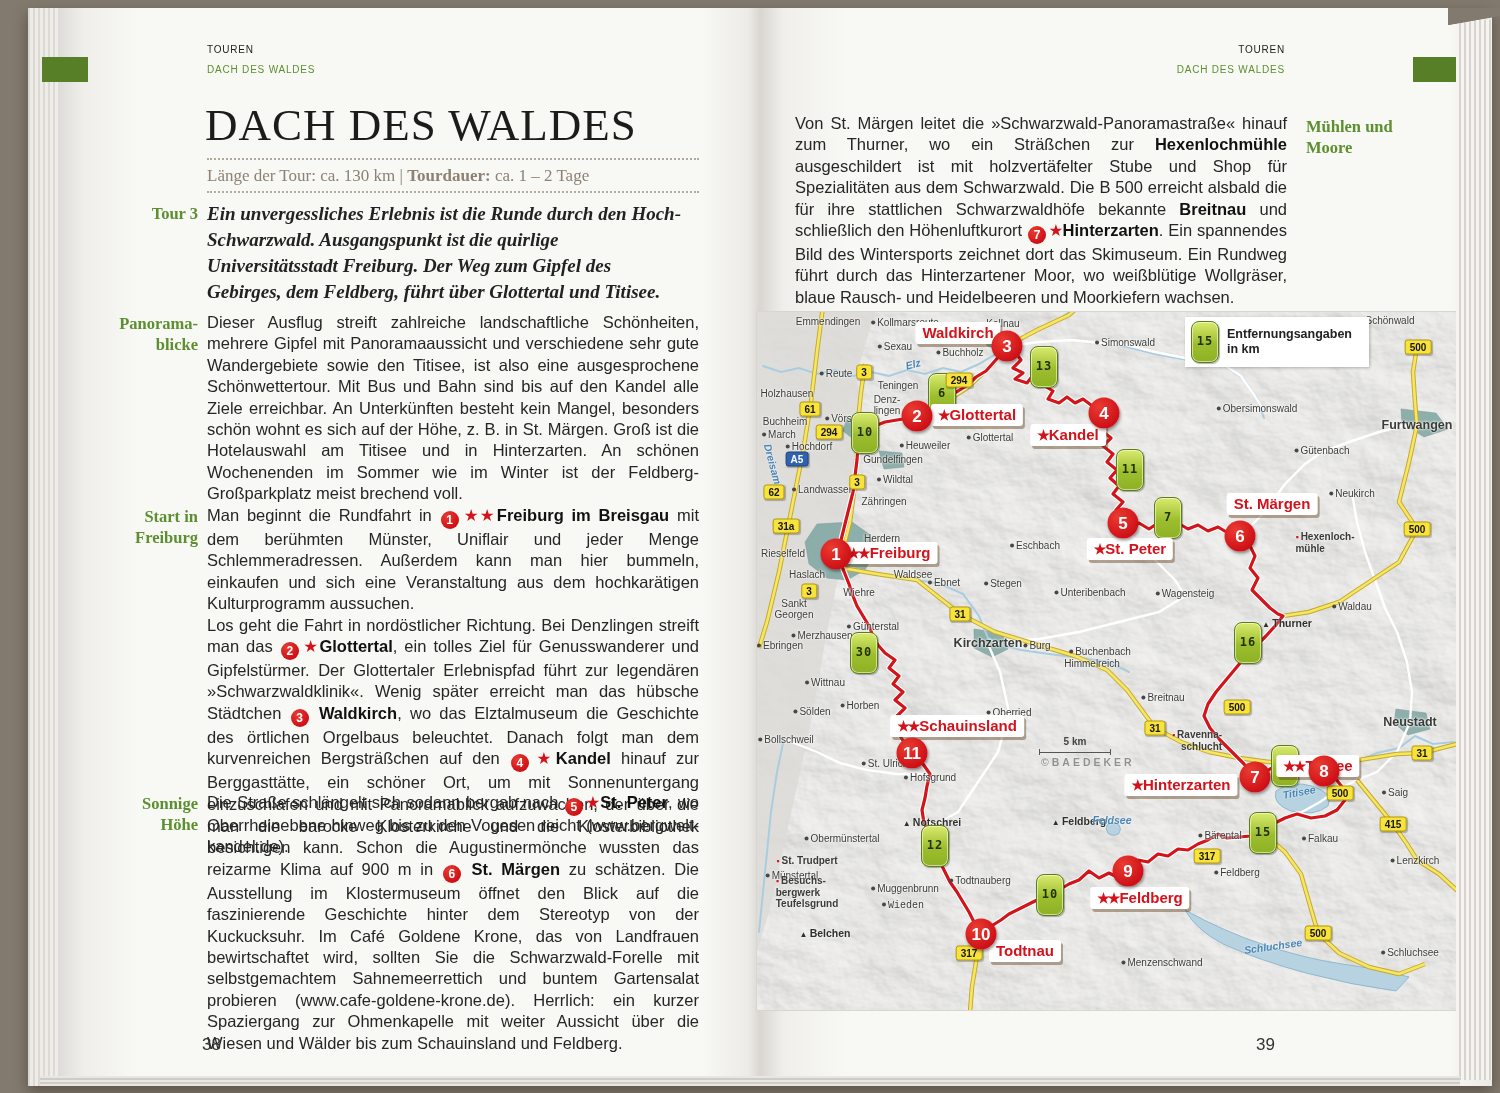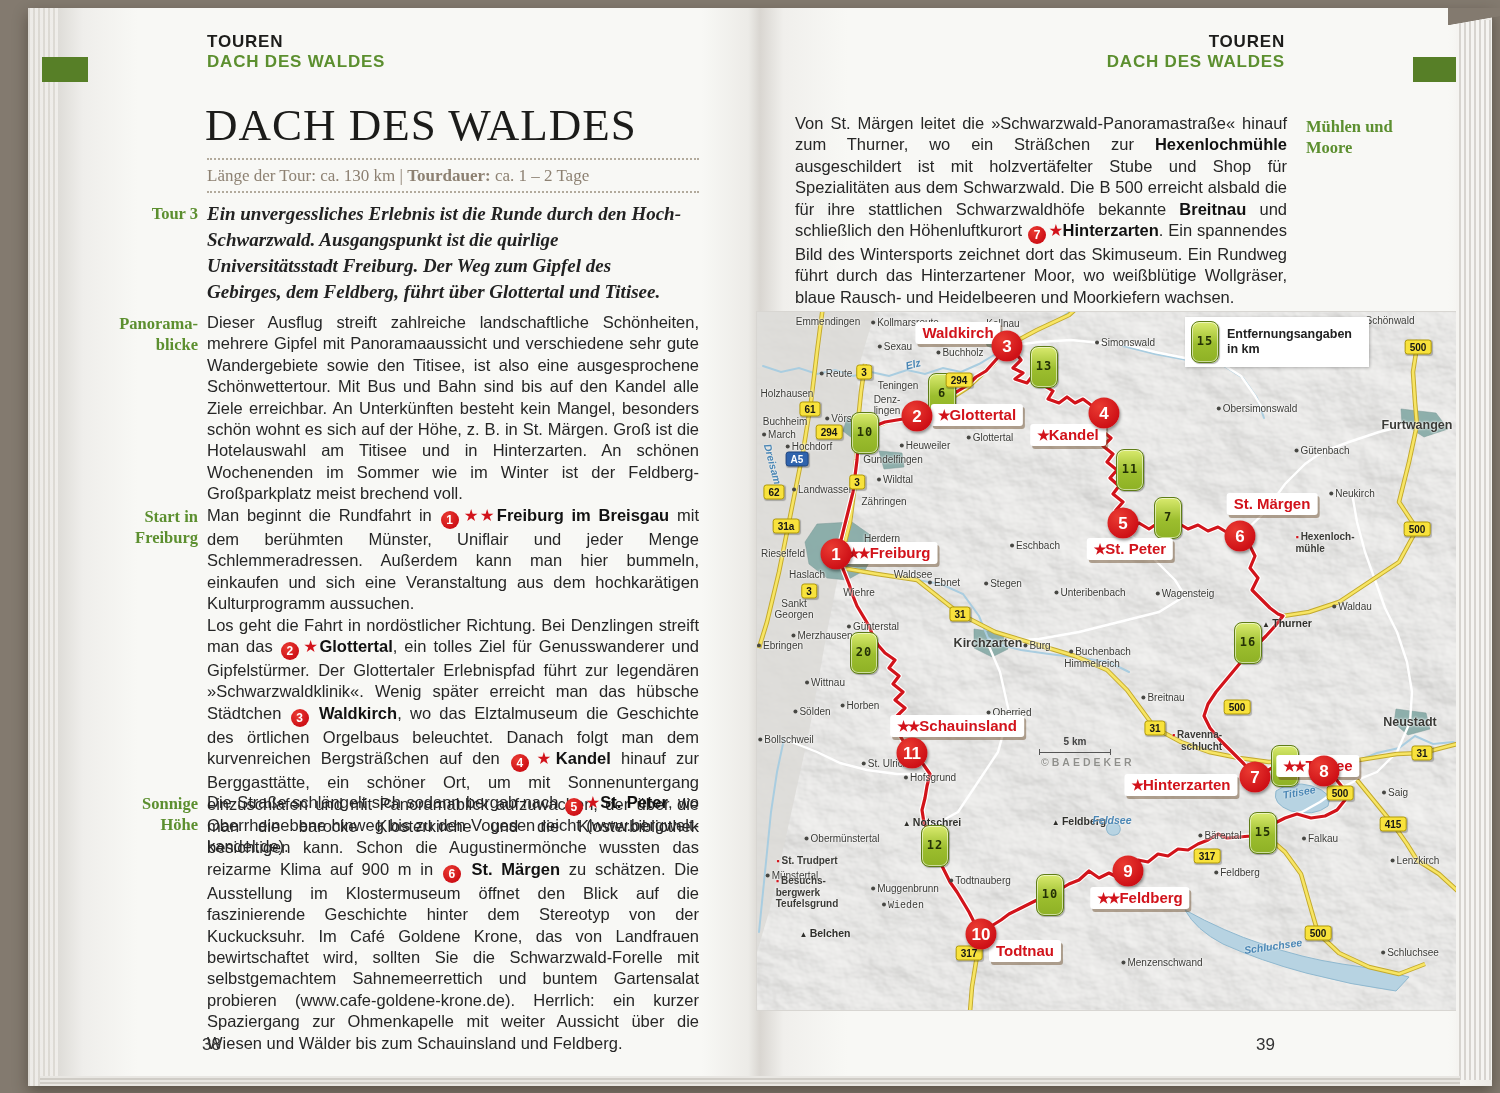--- a/index.html
+++ b/index.html
@@ -12,21 +12,21 @@
   #left-stack{position:absolute;left:28px;top:8px;width:30px;height:1078px;
     background:repeating-linear-gradient(90deg,#dddad4 0 2px,#f1efec 2px 5px);opacity:.9;}
   #right-stack{position:absolute;left:1456px;top:20px;width:36px;height:1060px;z-index:6;
     background:repeating-linear-gradient(90deg,#f5f4f1 0 3px,#d7d4cf 3px 5px);}
   #right-corner{position:absolute;left:1448px;top:8px;width:52px;height:26px;z-index:7;
     background:linear-gradient(170deg,#837a6f 48%,transparent 50%);}
   #bottom-edge{position:absolute;left:40px;top:1076px;width:1420px;height:10px;z-index:6;
     background:repeating-linear-gradient(0deg,#e8e6e2 0 2px,#cfccc6 2px 4px);}
 
   .tab{position:absolute;width:46px;height:25px;background:#577f27;}
-  .hdr{position:absolute;top:32px;font-size:17px;font-weight:bold;letter-spacing:.8px;
+  .hdr{position:absolute;top:40px;font-size:10px;font-weight:normal;letter-spacing:.8px;
        color:#1d1d1b;line-height:20px;}
   .hdr .grn{color:#5c8f2f;}
   #page-title{position:absolute;left:205px;top:99px;font-family:"Liberation Serif",serif;
     font-size:45px;font-weight:500;letter-spacing:1px;color:#1c1c1a;}
   #tour-info{position:absolute;left:207px;top:158px;width:492px;padding:6px 0 5px;
     border-top:2px dotted #b2aa9c;border-bottom:2px dotted #b2aa9c;
     font-family:"Liberation Serif",serif;font-size:17px;color:#8d8172;}
   #tour-info b{color:#8d8172;}
   #intro{position:absolute;left:207px;top:201px;width:482px;
     font-family:"Liberation Serif",serif;font-style:italic;font-weight:bold;
@@ -289,21 +289,21 @@
       <div class="rsite" style="left: 440px; top: 428px; text-align: right;"><span class="sq">▪</span>Ravenna-
 schlucht</div>
       <div class="wlabel" style="left: 156px; top: 52px; transform: translate(-50%, -50%) rotate(-15deg);">Elz</div>
       <div class="wlabel" style="left: 16px; top: 152px; transform: translate(-50%, -50%) rotate(75deg);">Dreisam</div>
       <div class="wlabel" style="left: 542px; top: 480px; transform: translate(-50%, -50%) rotate(-10deg);">Titisee</div>
       <div class="wlabel" style="left: 355px; top: 508px;">Feldsee</div>
       <div class="wlabel" style="left: 516px; top: 634px; transform: translate(-50%, -50%) rotate(-8deg);">Schluchsee</div>
       <div class="kmb" style="left: 185px; top: 82px;">6</div>
       <div class="kmb" style="left: 287px; top: 55px;">13</div>
       <div class="kmb" style="left: 108px; top: 121px;">10</div>
-      <div class="kmb" style="left: 107px; top: 341px;">20</div>
+      <div class="kmb" style="left: 107px; top: 341px;">30</div>
       <div class="kmb" style="left: 373px; top: 158px;">11</div>
       <div class="kmb" style="left: 411px; top: 206px;">7</div>
       <div class="kmb" style="left: 491px; top: 331px;">16</div>
       <div class="kmb" style="left: 178px; top: 534px;">12</div>
       <div class="kmb" style="left: 293px; top: 583px;">10</div>
       <div class="kmb" style="left: 528px; top: 454px;">6</div>
       <div class="kmb" style="left: 506px; top: 521px;">15</div>
       <div class="rdb" style="left: 107px; top: 60px;">3</div>
       <div class="rdb" style="left: 202px; top: 68px;">294</div>
       <div class="rdb" style="left: 72px; top: 120px;">294</div>

